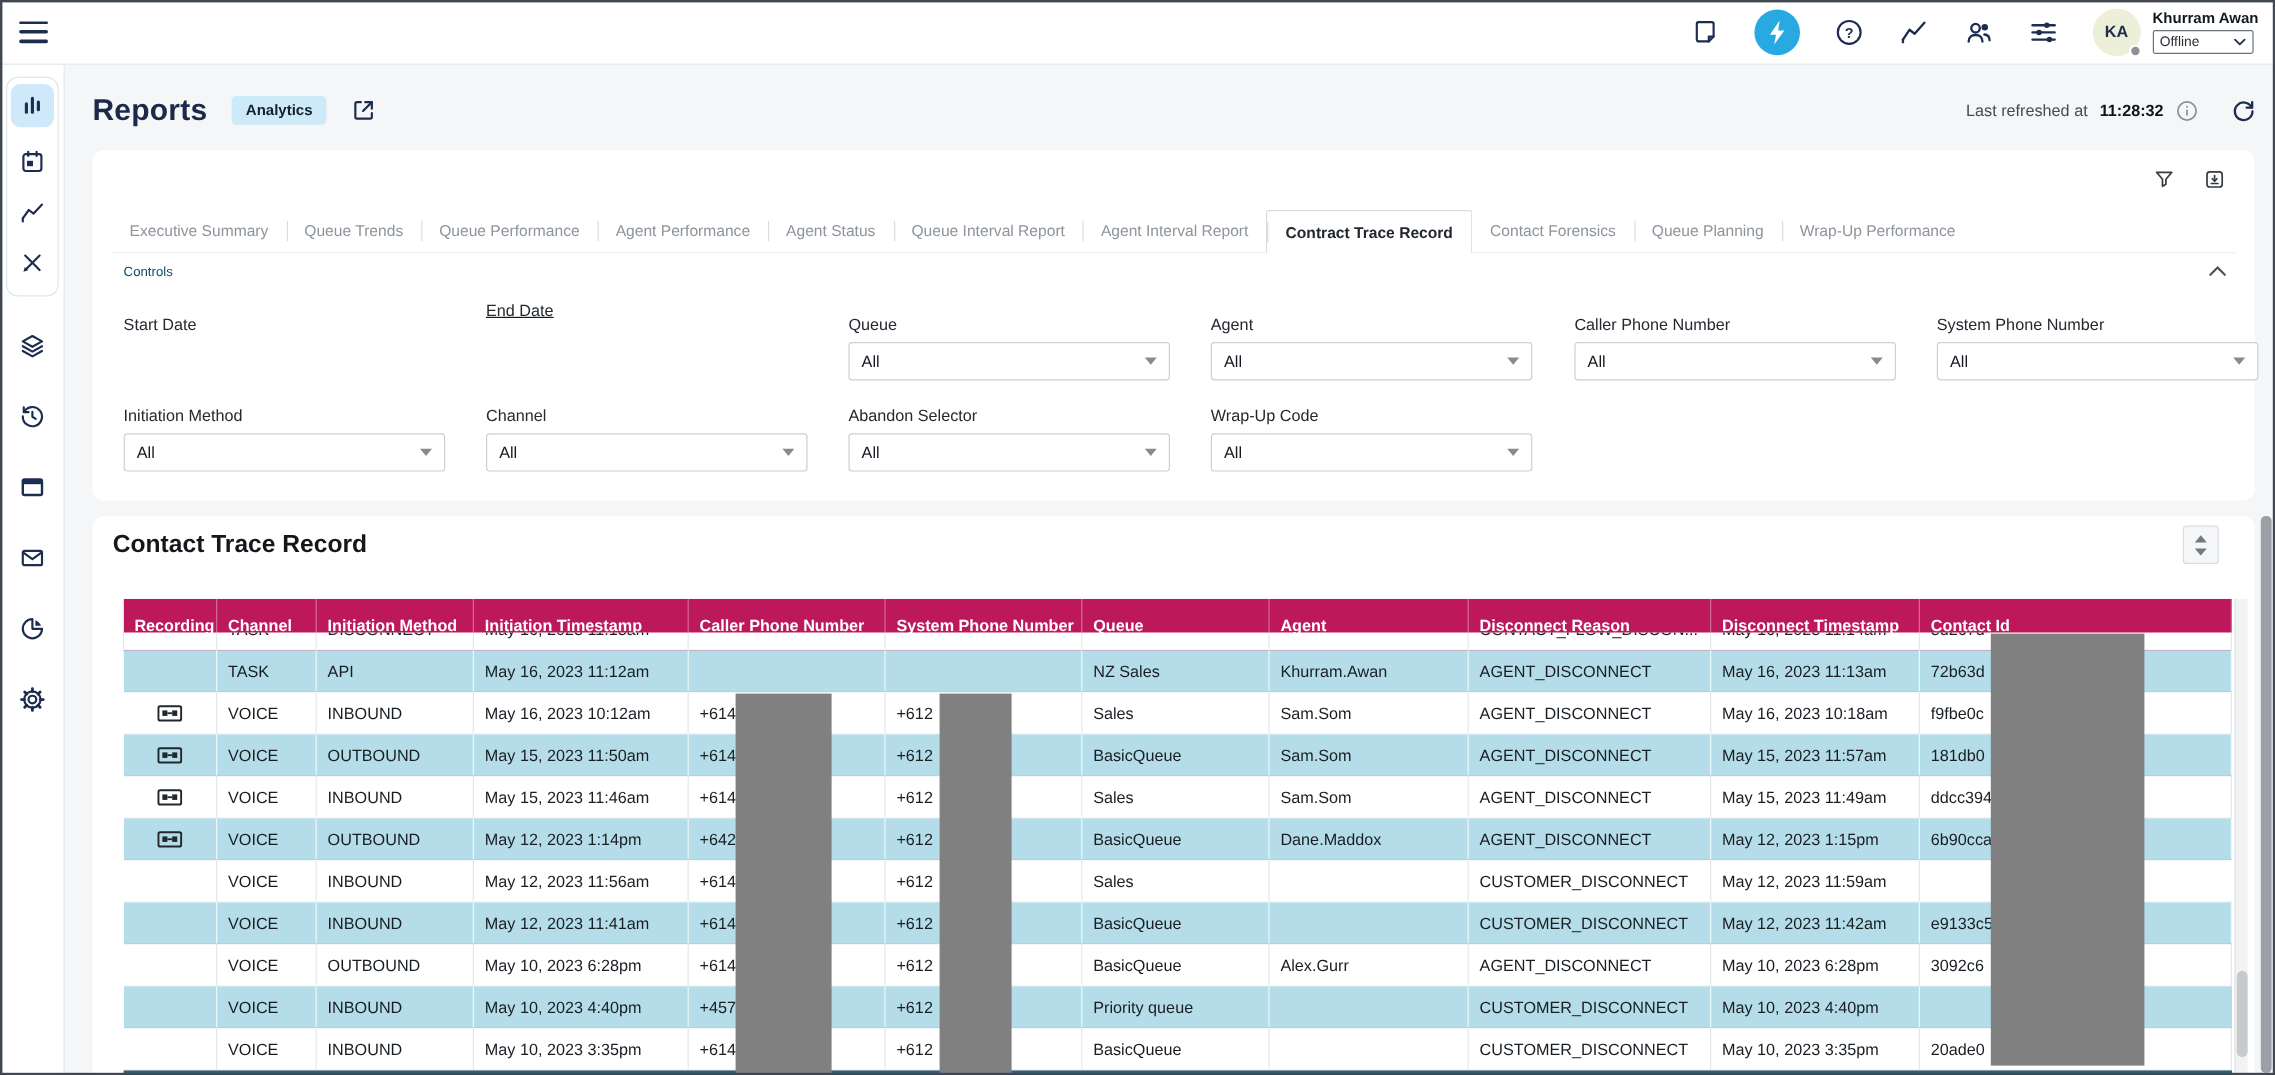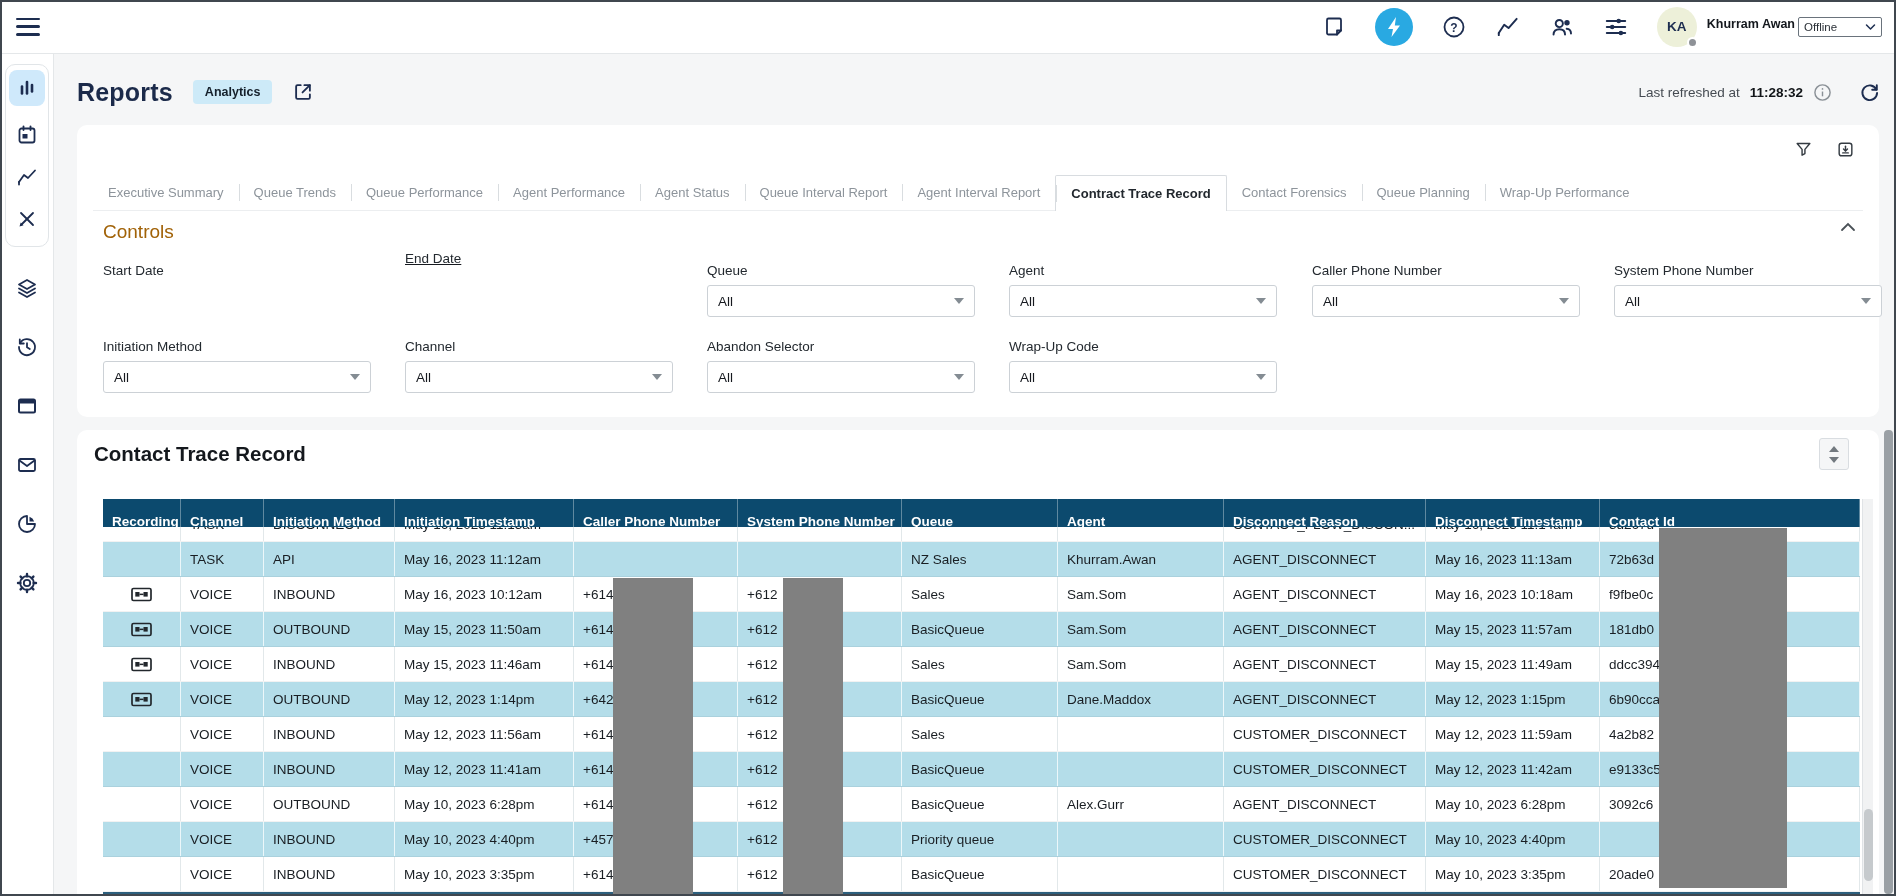--- a/index.html
+++ b/index.html
@@ -18,21 +18,21 @@
   .hamburger span { height:2.6px; background:#1d2d50; border-radius:2px; }
   .topbar-right { margin-left:auto; display:flex; align-items:center; gap:28px; padding-right:14px; }
   .tb-icon { width:26px; height:26px; display:grid; place-items:center; }
   .tb-icon svg { stroke:#1d2d50; fill:none; stroke-width:1.8; stroke-linecap:round; stroke-linejoin:round; }
   .bolt-wrap { width:38px; height:38px; border-radius:50%; background:#29a9e2; display:grid; place-items:center; }
   .user-block { display:flex; align-items:center; gap:10px; }
   .avatar { position:relative; width:40px; height:40px; border-radius:50%; background:#edf0d9;
             display:grid; place-items:center; font-weight:bold; font-size:13.5px; color:#1d2d50; }
   .status-dot { position:absolute; right:-1px; bottom:-1px; width:11px; height:11px; border-radius:50%;
                 background:#8e9297; border:2px solid #fff; }
-  .user-meta { display:flex; flex-direction:row; gap:3px; }
+  .user-meta { display:flex; flex-direction:column; gap:3px; }
   .user-name { font-size:12.5px; font-weight:bold; color:#14181d; }
   .status-select { width:84px; height:20px; border:1.5px solid #6a737c; border-radius:2px;
                    display:flex; align-items:center; padding:0 5px; font-size:11.5px; color:#2a3037; }
   .status-select .chev { margin-left:auto; }
 
   
   .sidebar { position:absolute; left:0; top:54px; bottom:0; width:54px; background:#fff;
              border-right:1px solid #e4e7e9; z-index:5; }
   .side-group { margin:10px auto 0; width:44px; border:1px solid #e1e5e8; border-radius:10px;
                 padding:5px 0 14px; display:flex; flex-direction:column; gap:16px; align-items:center; background:#fff; }
@@ -64,41 +64,41 @@
   .tabs { position:absolute; left:16px; right:16px; top:50px; height:36px; display:flex;
           align-items:stretch; border-bottom:1px solid #eceef0; }
   .tab { position:relative; display:flex; align-items:center; padding:0 15px; font-size:13px;
          color:#8d949b; white-space:nowrap; cursor:pointer; }
   .tab + .tab::before { content:''; position:absolute; left:0; top:9px; bottom:9px; width:1px; background:#d9dde0; }
   .tab.active { background:#fff; border:1px solid #d8dce0; border-bottom:none; border-radius:2px 2px 0 0;
                 color:#22282e; font-weight:bold; margin-bottom:-1px; }
   .tab.active + .tab::before { display:none; }
 
   
-  .controls-title { position:absolute; left:26px; top:96px; font-size:19px; color:#a16207; }
+  .controls-title { position:absolute; left:26px; top:96px; font-size:11px; color:#0c4a6e; }
   .controls-collapse { position:absolute; right:22px; top:94px; cursor:pointer; }
   .field { position:absolute; width:268px; }
   .flabel { font-size:13.5px; color:#23292f; margin-bottom:7px; }
   .fbox { height:32px; border:1px solid #ccd1d6; border-radius:3px; background:#fff;
           display:flex; align-items:center; padding:0 10px; font-size:13.5px; color:#16191f; cursor:pointer; }
   .caret { margin-left:auto; width:0; height:0; border-left:5px solid transparent;
            border-right:5px solid transparent; border-top:6px solid #848c93; }
 
   
   .report-title { position:absolute; left:17px; top:12px; font-size:20.5px; font-weight:bold; color:#14181d; }
   .spinner { position:absolute; right:30px; top:8px; width:30px; height:32px; background:#f5f6f7;
              border:1px solid #d9dde1; border-radius:3px; display:flex; flex-direction:column;
              align-items:center; justify-content:center; gap:5px; cursor:pointer; }
   .tri-up { width:0; height:0; border-left:5px solid transparent; border-right:5px solid transparent;
             border-bottom:6px solid #72797f; }
   .tri-down { width:0; height:0; border-left:5px solid transparent; border-right:5px solid transparent;
               border-top:6px solid #72797f; }
 
   .table { position:absolute; left:26px; top:69px; width:1757px; bottom:0; overflow:hidden; }
-  .thead { display:flex; height:44px; background:#0c4a6e; }
+  .thead { display:flex; height:44px; background:#be185d; }
   .th { color:#fff; font-size:13.5px; font-weight:bold; display:flex; align-items:center;
         padding:0 9px; border-right:1px solid rgba(255,255,255,0.35); overflow:hidden; white-space:nowrap; }
   .tbody { position:absolute; left:0; right:0; top:28px; bottom:0; overflow:hidden; }
   .tr { display:flex; height:35px; background:#fff; border-bottom:1px solid rgba(0,0,0,0.05); }
   .tr.alt { background:#b4dde9; }
   .td { font-size:13.5px; color:#191e23; display:flex; align-items:center; padding:0 9px;
         border-right:1px solid rgba(125,150,160,0.22); overflow:hidden; white-space:nowrap; }
   .tr.alt .td { border-right-color:rgba(255,255,255,0.75); }
   .td.center { justify-content:center; }
   .table-bottom-bar { position:absolute; left:26px; width:1757px; top:462px; height:4px; background:#2d5f7d; }
@@ -538,21 +538,20 @@
             <div class="td center" style="width: 78px;"></div>
             <div class="td" style="width: 83px;">VOICE</div>
             <div class="td" style="width: 131px;">INBOUND</div>
             <div class="td" style="width: 179px;">May 12, 2023 11:56am</div>
             <div class="td" style="width: 164px;">+614</div>
             <div class="td" style="width: 164px;">+612</div>
             <div class="td" style="width: 156px;">Sales</div>
             <div class="td" style="width: 166px;"></div>
             <div class="td" style="width: 202px;">CUSTOMER_DISCONNECT</div>
             <div class="td" style="width: 174px;">May 12, 2023 11:59am</div>
-            <div class="td" style="width: 260px;">4a2b82</div>
           </div>
           <div class="tr alt">
             <div class="td center" style="width: 78px;"></div>
             <div class="td" style="width: 83px;">VOICE</div>
             <div class="td" style="width: 131px;">INBOUND</div>
             <div class="td" style="width: 179px;">May 12, 2023 11:41am</div>
             <div class="td" style="width: 164px;">+614</div>
             <div class="td" style="width: 164px;">+612</div>
             <div class="td" style="width: 156px;">BasicQueue</div>
             <div class="td" style="width: 166px;"></div>

